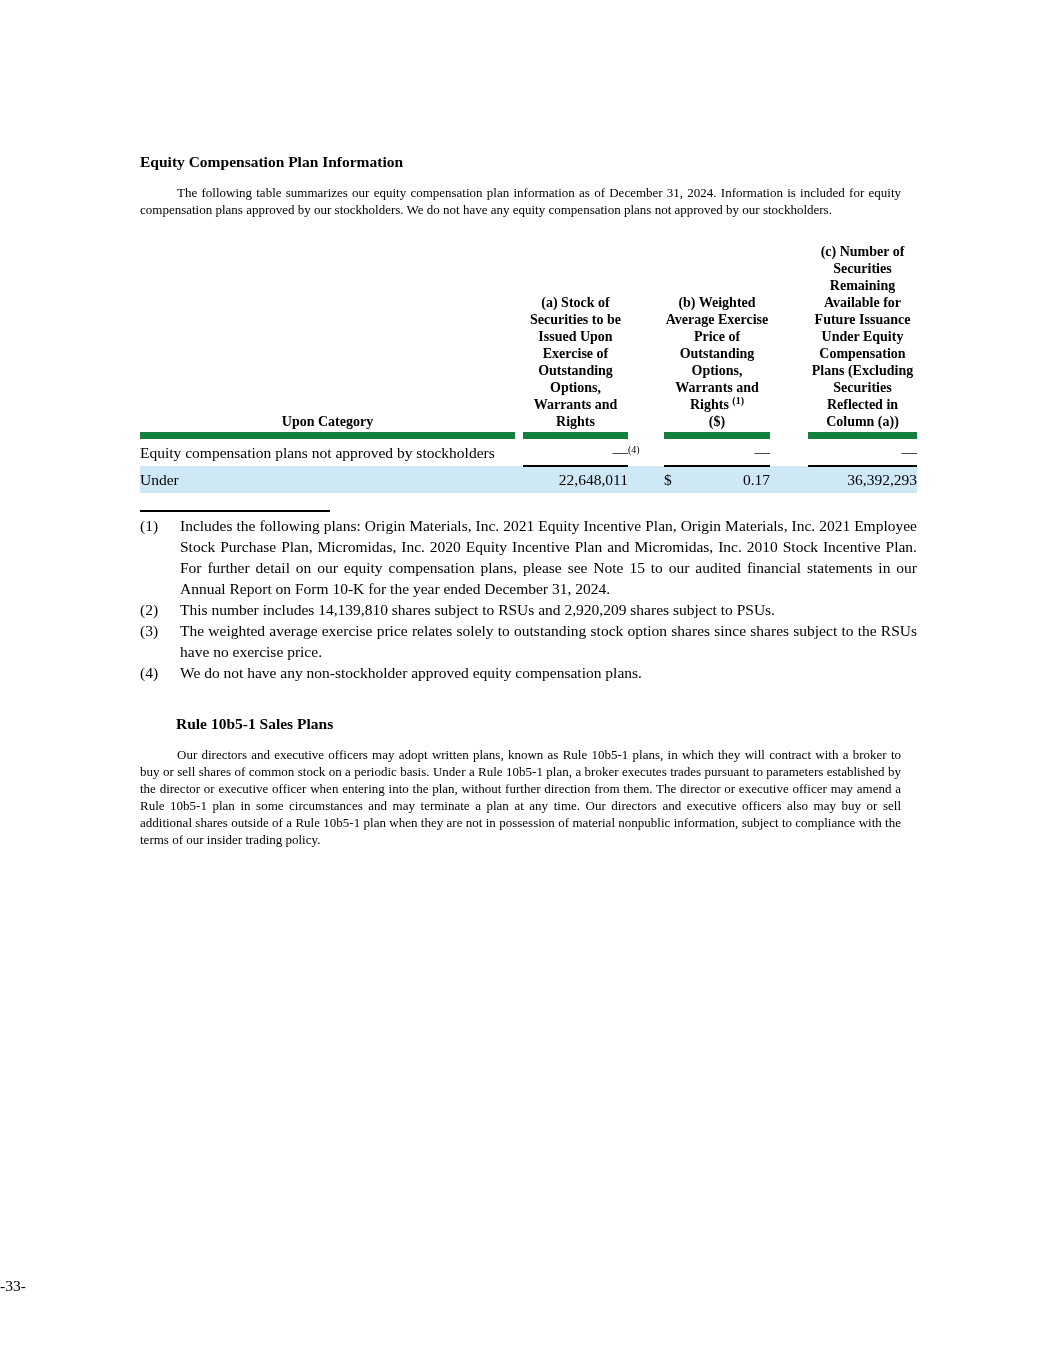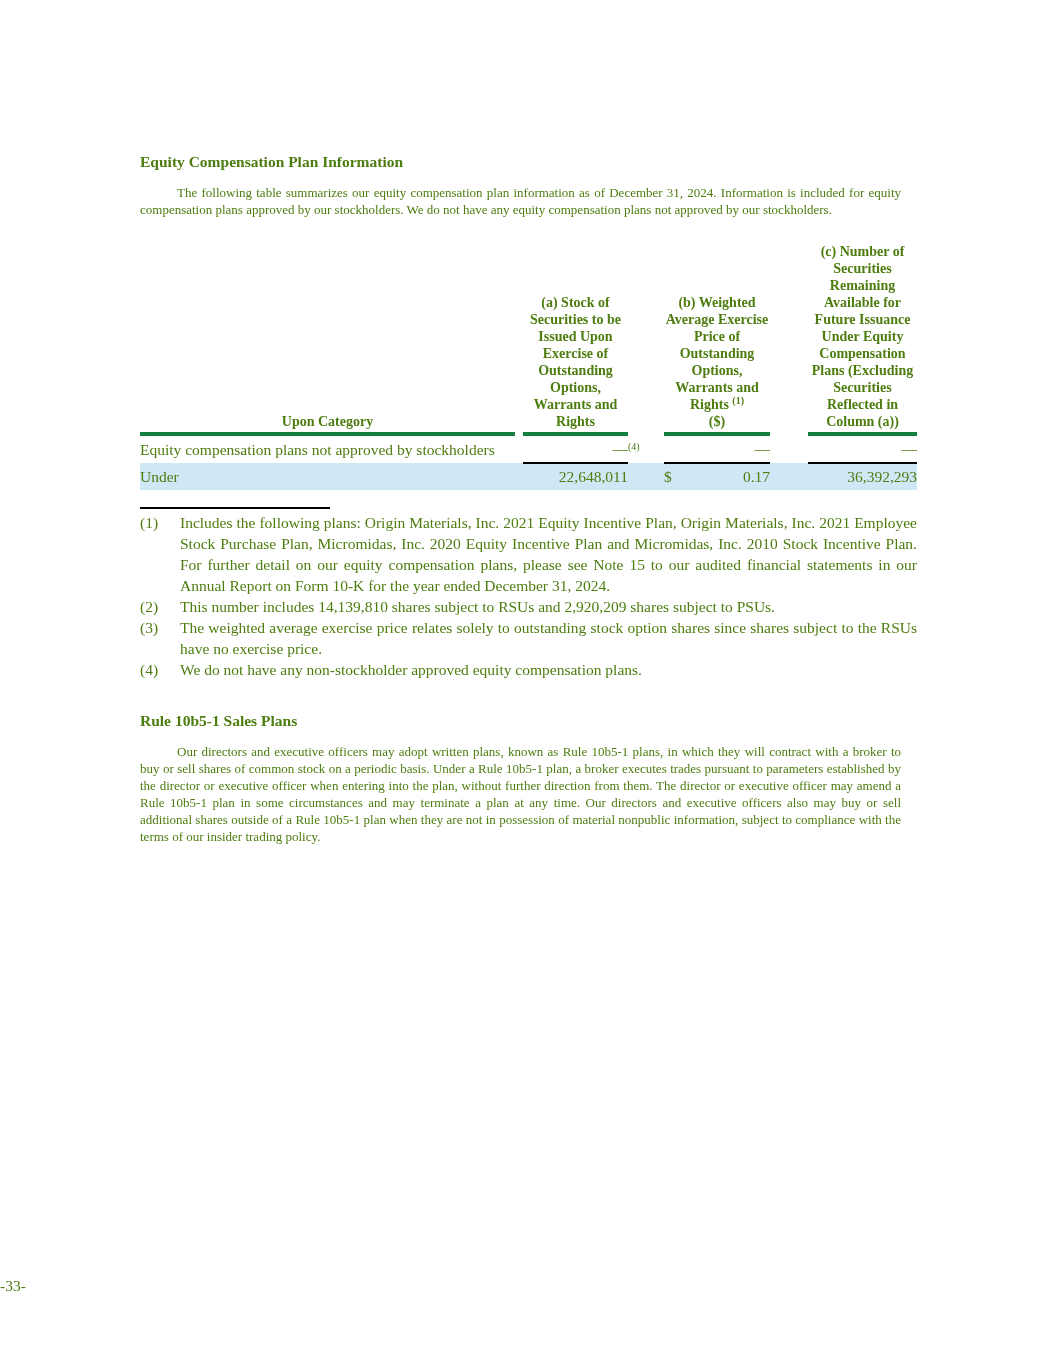--- a/index.html
+++ b/index.html
@@ -6,21 +6,21 @@
     margin: 0;
     padding: 0;
     background: #ffffff;
   }
   .page {
     position: relative;
     width: 1055px;
     height: 1365px;
     background: #ffffff;
     font-family: "Liberation Serif", "DejaVu Serif", serif;
-    color: #4d7c0f;
+    color: #000000;
     overflow: hidden;
   }
   .content {
     position: absolute;
     left: 140px;
     top: 0;
     width: 777px;
     padding-top: 152px;
   }
   .doc-heading {
@@ -45,21 +45,21 @@
   }
   table.equity-table th {
     font-weight: bold;
     font-size: 14px;
     line-height: 17px;
     vertical-align: bottom;
     text-align: center;
     padding: 0 0 2px 0;
   }
   th.underlined {
-    border-bottom: 4px solid #15803d;
+    border-bottom: 7px solid #15803d;
   }
   th.plan-cat {
     text-align: center;
   }
   table.equity-table td {
     font-size: 15.5px;
     line-height: 21px;
     vertical-align: bottom;
     padding: 2px 0 3px 0;
   }
@@ -86,21 +86,21 @@
   }
   .footnotes { margin-top: 3px; }
   .footnote {
     display: flex;
     font-size: 15.5px;
     line-height: 21px;
   }
   .fn-marker { flex: 0 0 40px; }
   .fn-text   { flex: 1; text-align: justify; }
   
-  .doc-heading.second { margin-top: 31px; }
+  .doc-heading.second { margin-top: 31px; margin-left: 36px; }
   
   .page-number {
     position: absolute;
     left: 0;
     top: 1277px;
     width: 100%;
     text-align: left;
     font-size: 15.5px;
   }
 </style>

